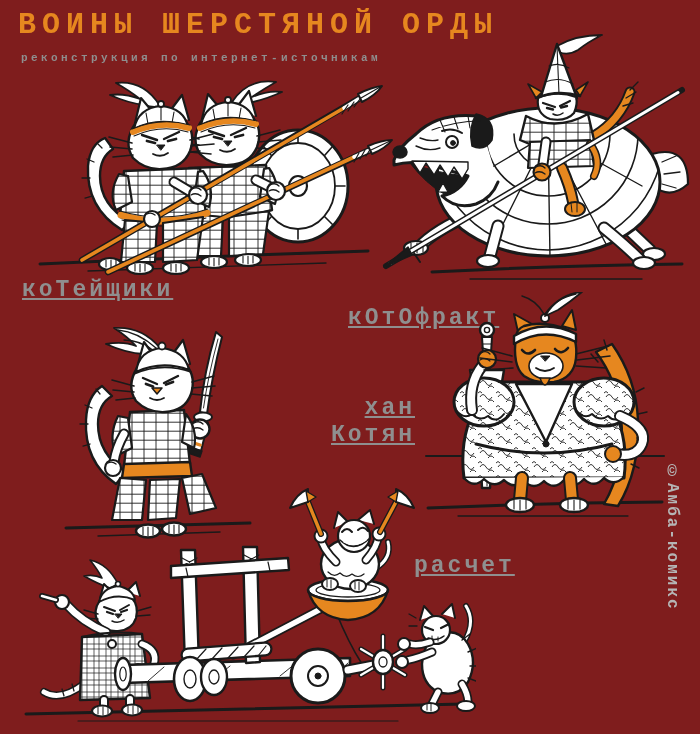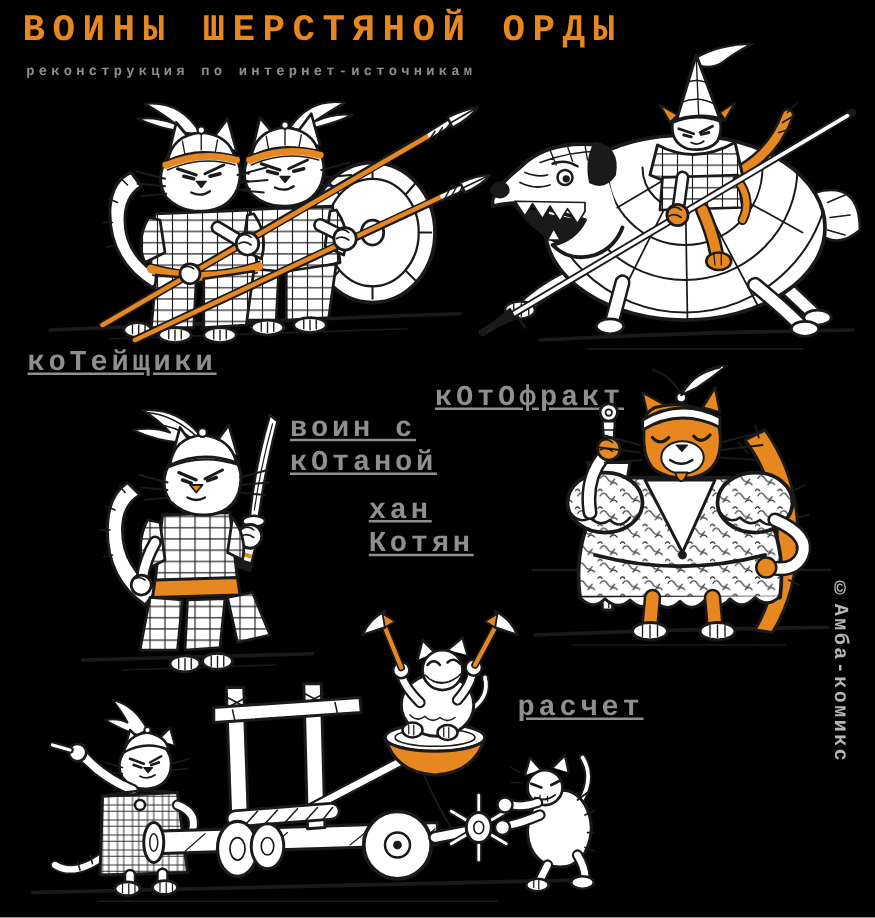--- a/index.html
+++ b/index.html
@@ -1,36 +1,36 @@
 <!DOCTYPE html>
 <html><head>
 <meta charset="utf-8">
 <style>
   html,body{margin:0;padding:0;background:#ffffff;}
   .page{
-    position:relative;width:700px;height:734px;background:#000000;overflow:hidden;
+    position:relative;width:700px;height:734px;background:#7f1d1d;overflow:hidden;
     font-family:"Liberation Mono","DejaVu Sans Mono",monospace;
   }
   .abs{position:absolute;}
   .title{
     left:18px;top:8px;font-size:30px;font-weight:bold;color:#E6871F;
     letter-spacing:6px;white-space:nowrap;
   }
   .subtitle{
     left:21px;top:52px;font-size:11px;font-weight:bold;color:#8F8F8F;
     letter-spacing:3.4px;white-space:nowrap;
   }
   .fig-label{
     font-weight:bold;color:#8F8F8F;font-size:23px;letter-spacing:3px;
     line-height:1.16;white-space:nowrap;text-decoration:underline;
   }
   .lbl-1{left:22px;top:277px;}
   .lbl-2{left:348px;top:277px;margin-top:28px;}
   .lbl-3{left:232px;top:330px;}
-  .lbl-4{left:295px;top:395px;width:131px;}
+  .lbl-4{left:284px;top:395px;width:131px;text-align:right;}
   .lbl-5{left:414px;top:553px;width:201px;}
   .watermark{
     left:663px;top:463px;height:210px;writing-mode:vertical-rl;
     font-size:16px;font-weight:bold;color:#B5B5B5;letter-spacing:2px;white-space:nowrap;
   }
   svg{display:block;}
 </style>
 </head>
 <body>
 
@@ -280,24 +280,20 @@
         <path d="M80 50 Q108 38 137 48" stroke-width="1.8"></path>
         <circle cx="108" cy="22" r="3.5" fill="#fff" stroke-width="1.8"></circle>
         <path d="M89 54 L103 60 M124 52 L110 59" stroke-width="2.4"></path>
         <path d="M92 60 l7 2.5 M119 58 l-7 2.5" stroke-width="2.8"></path>
         <path d="M98 64 L108 64 L103 70 Z" fill="#E6871F" stroke-width="1.5"></path>
         <path d="M96 74 Q103 78 110 74" stroke-width="1.8"></path>
         <path d="M80 62 L58 56 M80 68 L59 66 M81 74 L62 76 M138 58 L160 52 M138 64 L161 62 M137 70 L158 72" stroke-width="1.6"></path>
       </g>
     </g>
   </svg>
-  <div class="abs fig-label lbl-3">
-    <div>воин с</div>
-    <div>кОтаной</div>
-  </div>
   <div class="abs fig-label lbl-4">
     <div>хан</div>
     <div>Котян</div>
   </div>
 
   <svg class="abs" style="left:424px;top:292px" width="242" height="242" viewBox="0 0 242 242" role="img">
     <defs>
       <pattern id="sw4" patternUnits="userSpaceOnUse" width="18" height="14">
         <rect width="18" height="14" fill="#fff"></rect>
         <path d="M2 7 q3 -5 6 0 q3 5 6 0 M10 12 q3 -4 6 0 M0 3 q2 -3 4 0" stroke="#1a1a1a" stroke-width="0.9" fill="none"></path>

